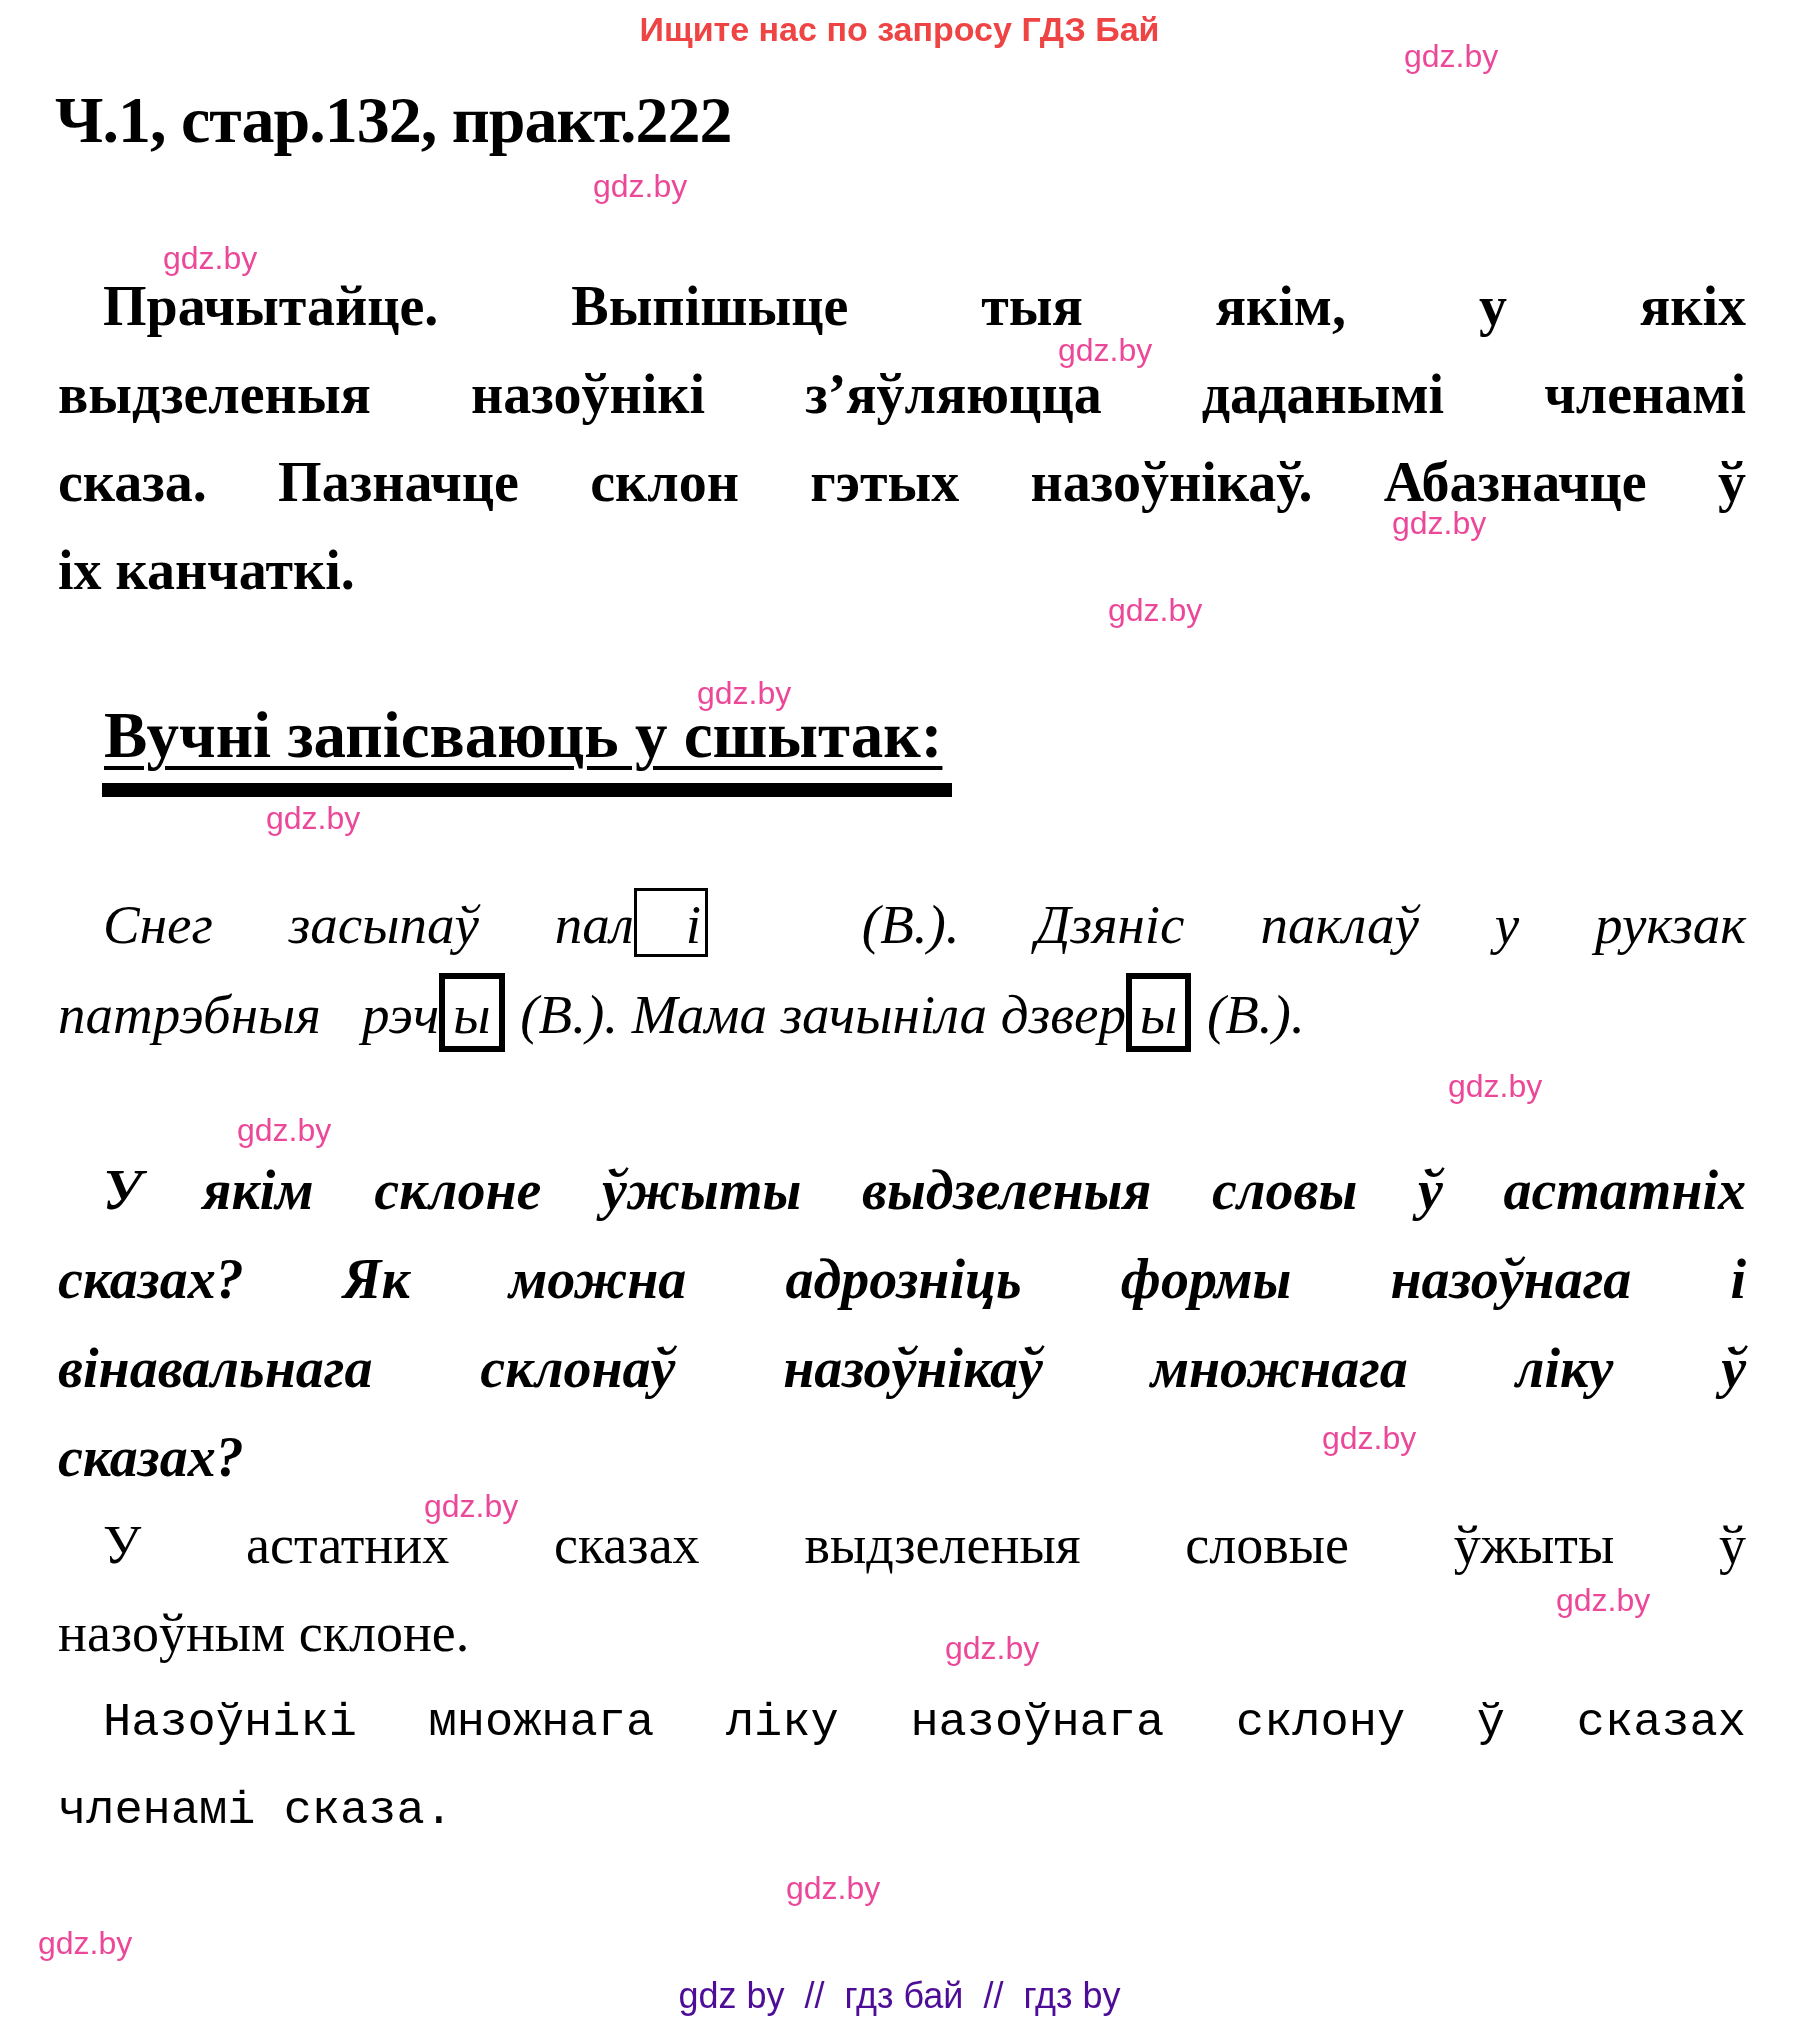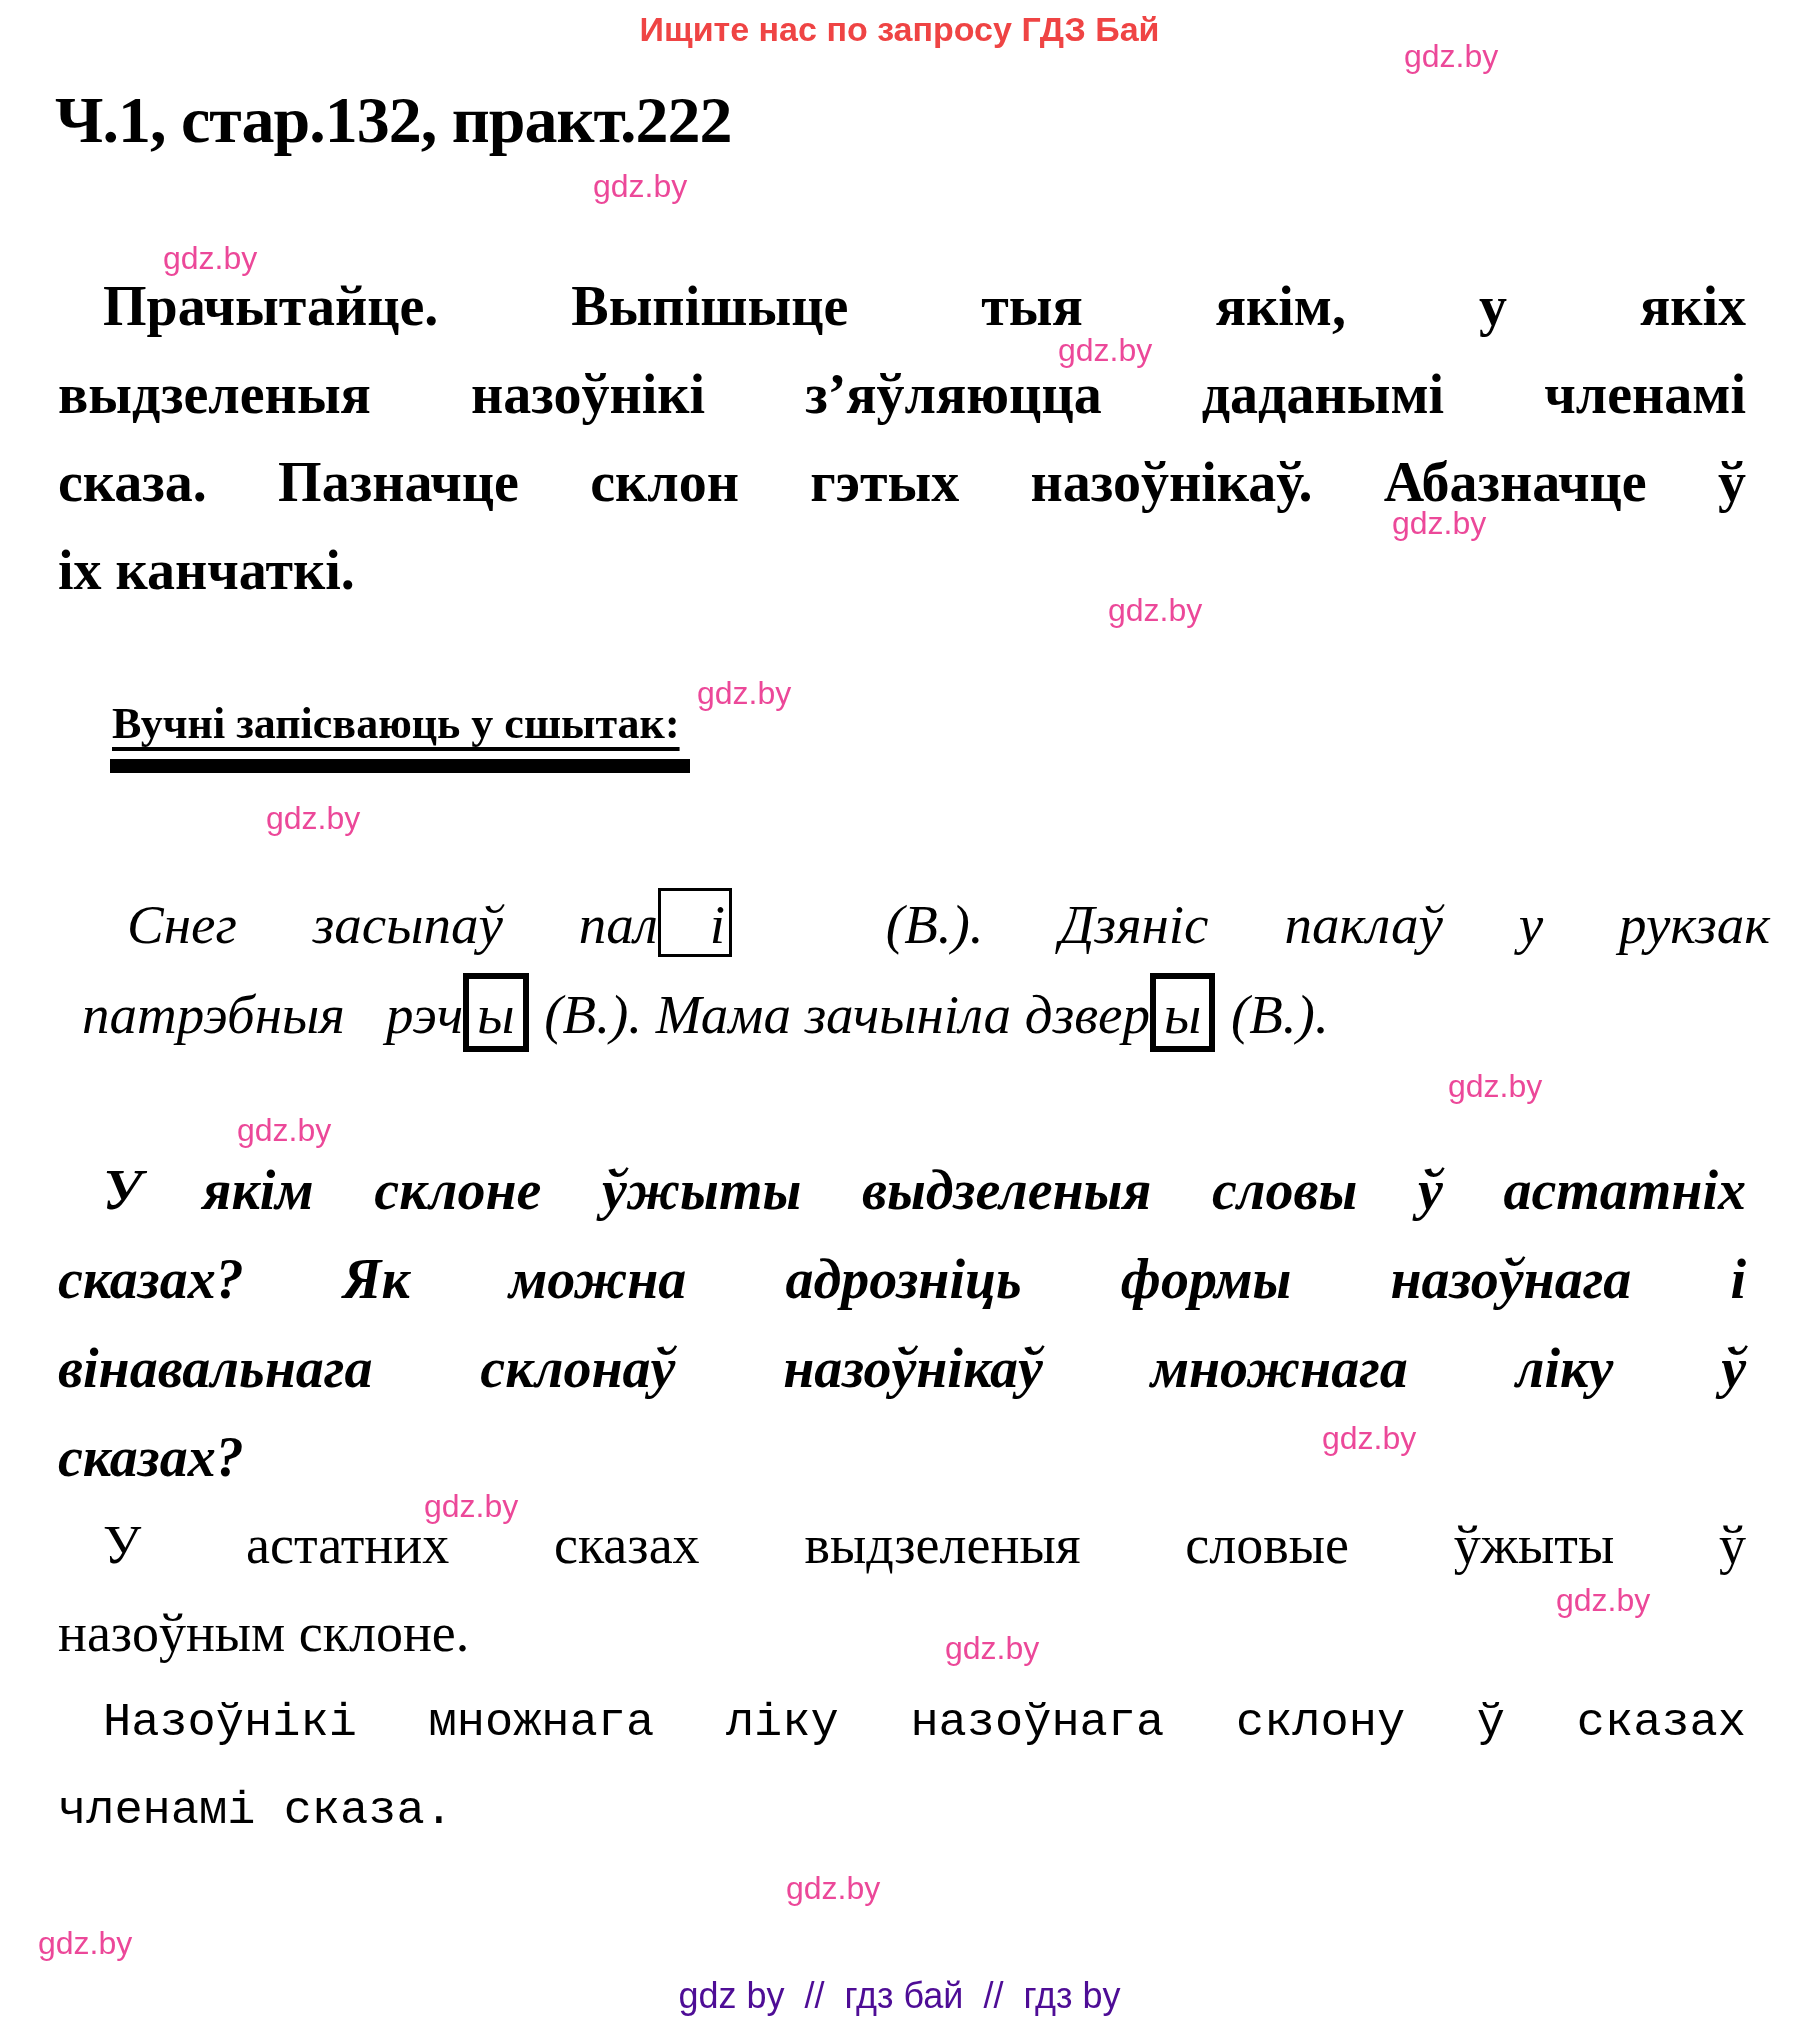--- a/index.html
+++ b/index.html
@@ -33,31 +33,31 @@
     text-align:center;
   }
   .block { position:absolute; left:58px; width:1688px; }
   .line { text-align:justify; text-align-last:justify; }
   .line.last { text-align-last:left; }
   .line.indent { text-indent:45px; }
   .line.left { text-align:left; text-align-last:left; white-space:pre-wrap; }
 
   .task { top:262px; font-size:56px; font-weight:bold; line-height:88px; }
 
-  .heading { position:absolute; left:110px; top:698px; font-size:44px; font-weight:bold; }
+  .heading { position:absolute; left:102px; top:698px; font-size:65px; font-weight:bold; }
   .heading-inner {
     display:inline-block;
     text-decoration:underline;
     text-decoration-thickness:4px;
     text-underline-offset:9px;
     border-bottom:14px solid #000;
     padding:0 10px 10px 2px;
   }
 
-  .sentences { top:880px; font-size:55px; font-style:italic; line-height:90px;margin-left:24px; }
+  .sentences { top:880px; font-size:55px; font-style:italic; line-height:90px; }
   .box-thin {
     display:inline-block;
     border:3px solid #000;
     padding:6px 4px 2px 4px;
     line-height:1;
     margin:-8px 2px -6px 0;
   }
   .box-thick {
     display:inline-block;
     border:6px solid #000;

